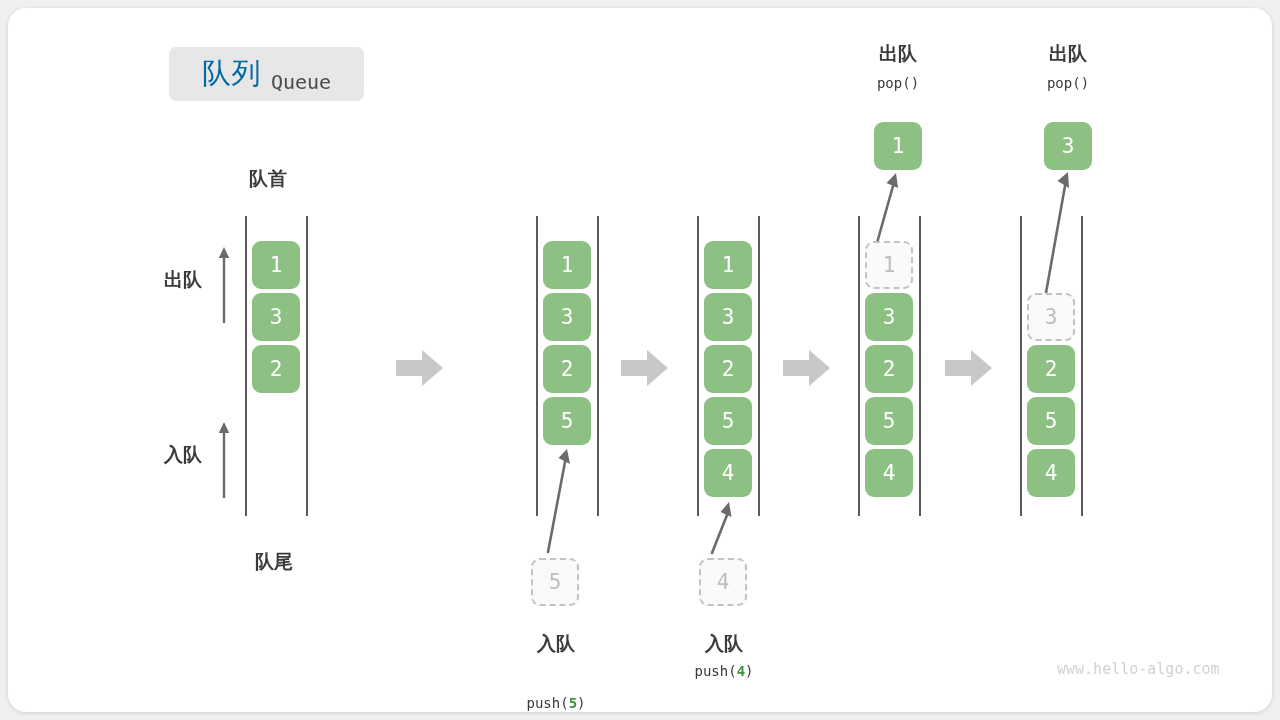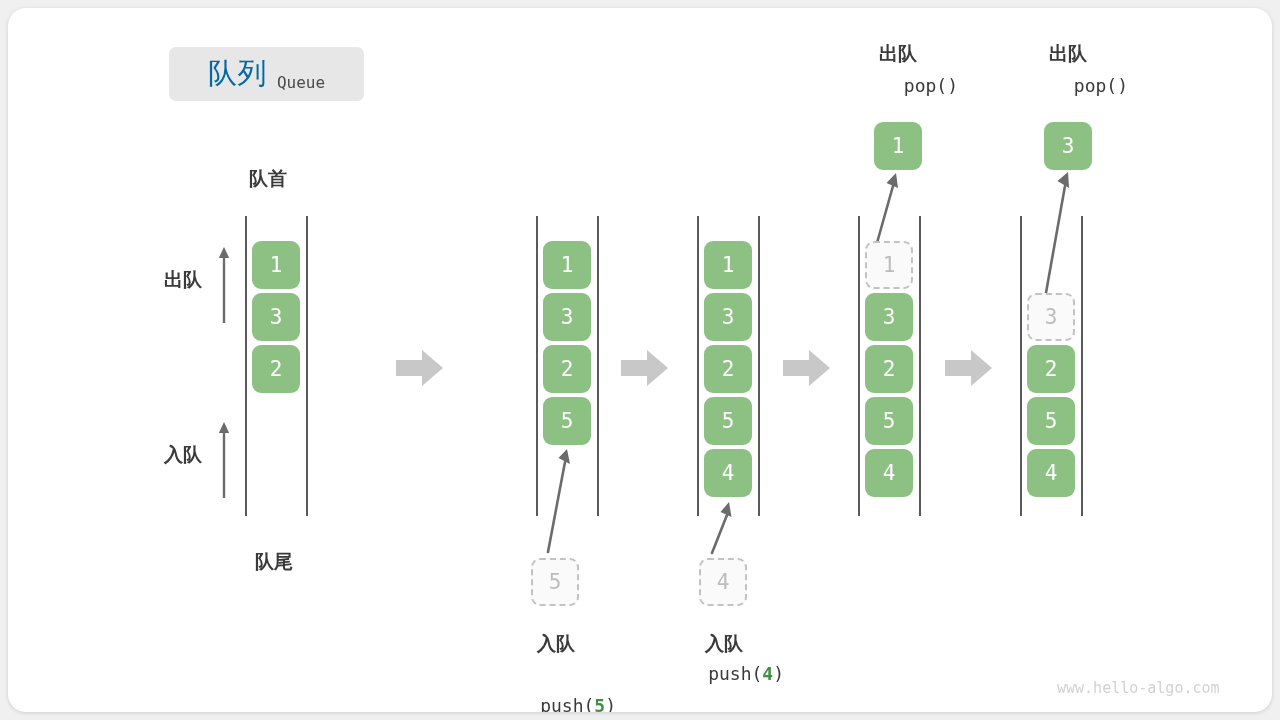--- a/index.html
+++ b/index.html
@@ -24,31 +24,31 @@
     left:161px;top:39px;width:195px;height:54px;
     background:#e7e7e7;border-radius:7px;
     display:flex;align-items:center;justify-content:center;
   }
   #title-badge .cn{
     font-size:29px;font-weight:normal;color:#0369a1;
     letter-spacing:.5px;
   }
   #title-badge .en{
     font-family:"DejaVu Sans Mono","Liberation Mono",monospace;
-    font-size:16px;color:#4a4a4a;margin-left:10px;margin-top:16px;
+    font-size:20px;color:#4a4a4a;margin-left:10px;margin-top:16px;
   }
 
   
   .cn-label{
     font-size:19px;font-weight:bold;color:#3a3a3a;
     white-space:nowrap;text-align:center;
   }
   .mono{
     font-family:"DejaVu Sans Mono","Liberation Mono",monospace;
-    font-size:18px;color:#3a3a3a;white-space:nowrap;text-align:right;
+    font-size:14px;color:#3a3a3a;white-space:nowrap;text-align:center;
   }
   .mono .arg{color:#3f9142;font-weight:bold;}
 
   
   .rail{
     width:2px;background:#5a5a5a;
   }
 
   
   .cell{
@@ -208,15 +208,15 @@
     </svg>
   </div>
 
   <div class="abs rail" style="left:1012px;top:208px;height:300px;"></div>
   <div class="abs rail" style="left:1073px;top:208px;height:300px;"></div>
   <div class="abs cell ghost" style="left:1019px;top:285px;">3</div>
   <div class="abs cell" style="left:1019px;top:337px;">2</div>
   <div class="abs cell" style="left:1019px;top:389px;">5</div>
   <div class="abs cell" style="left:1019px;top:441px;">4</div>
 
-  <div class="abs watermark" style="left:1049px;top:671px;">www.hello-algo.com</div>
+  <div class="abs watermark" style="left:1049px;top:652px;">www.hello-algo.com</div>
 
 </div>
 
 </body></html>

